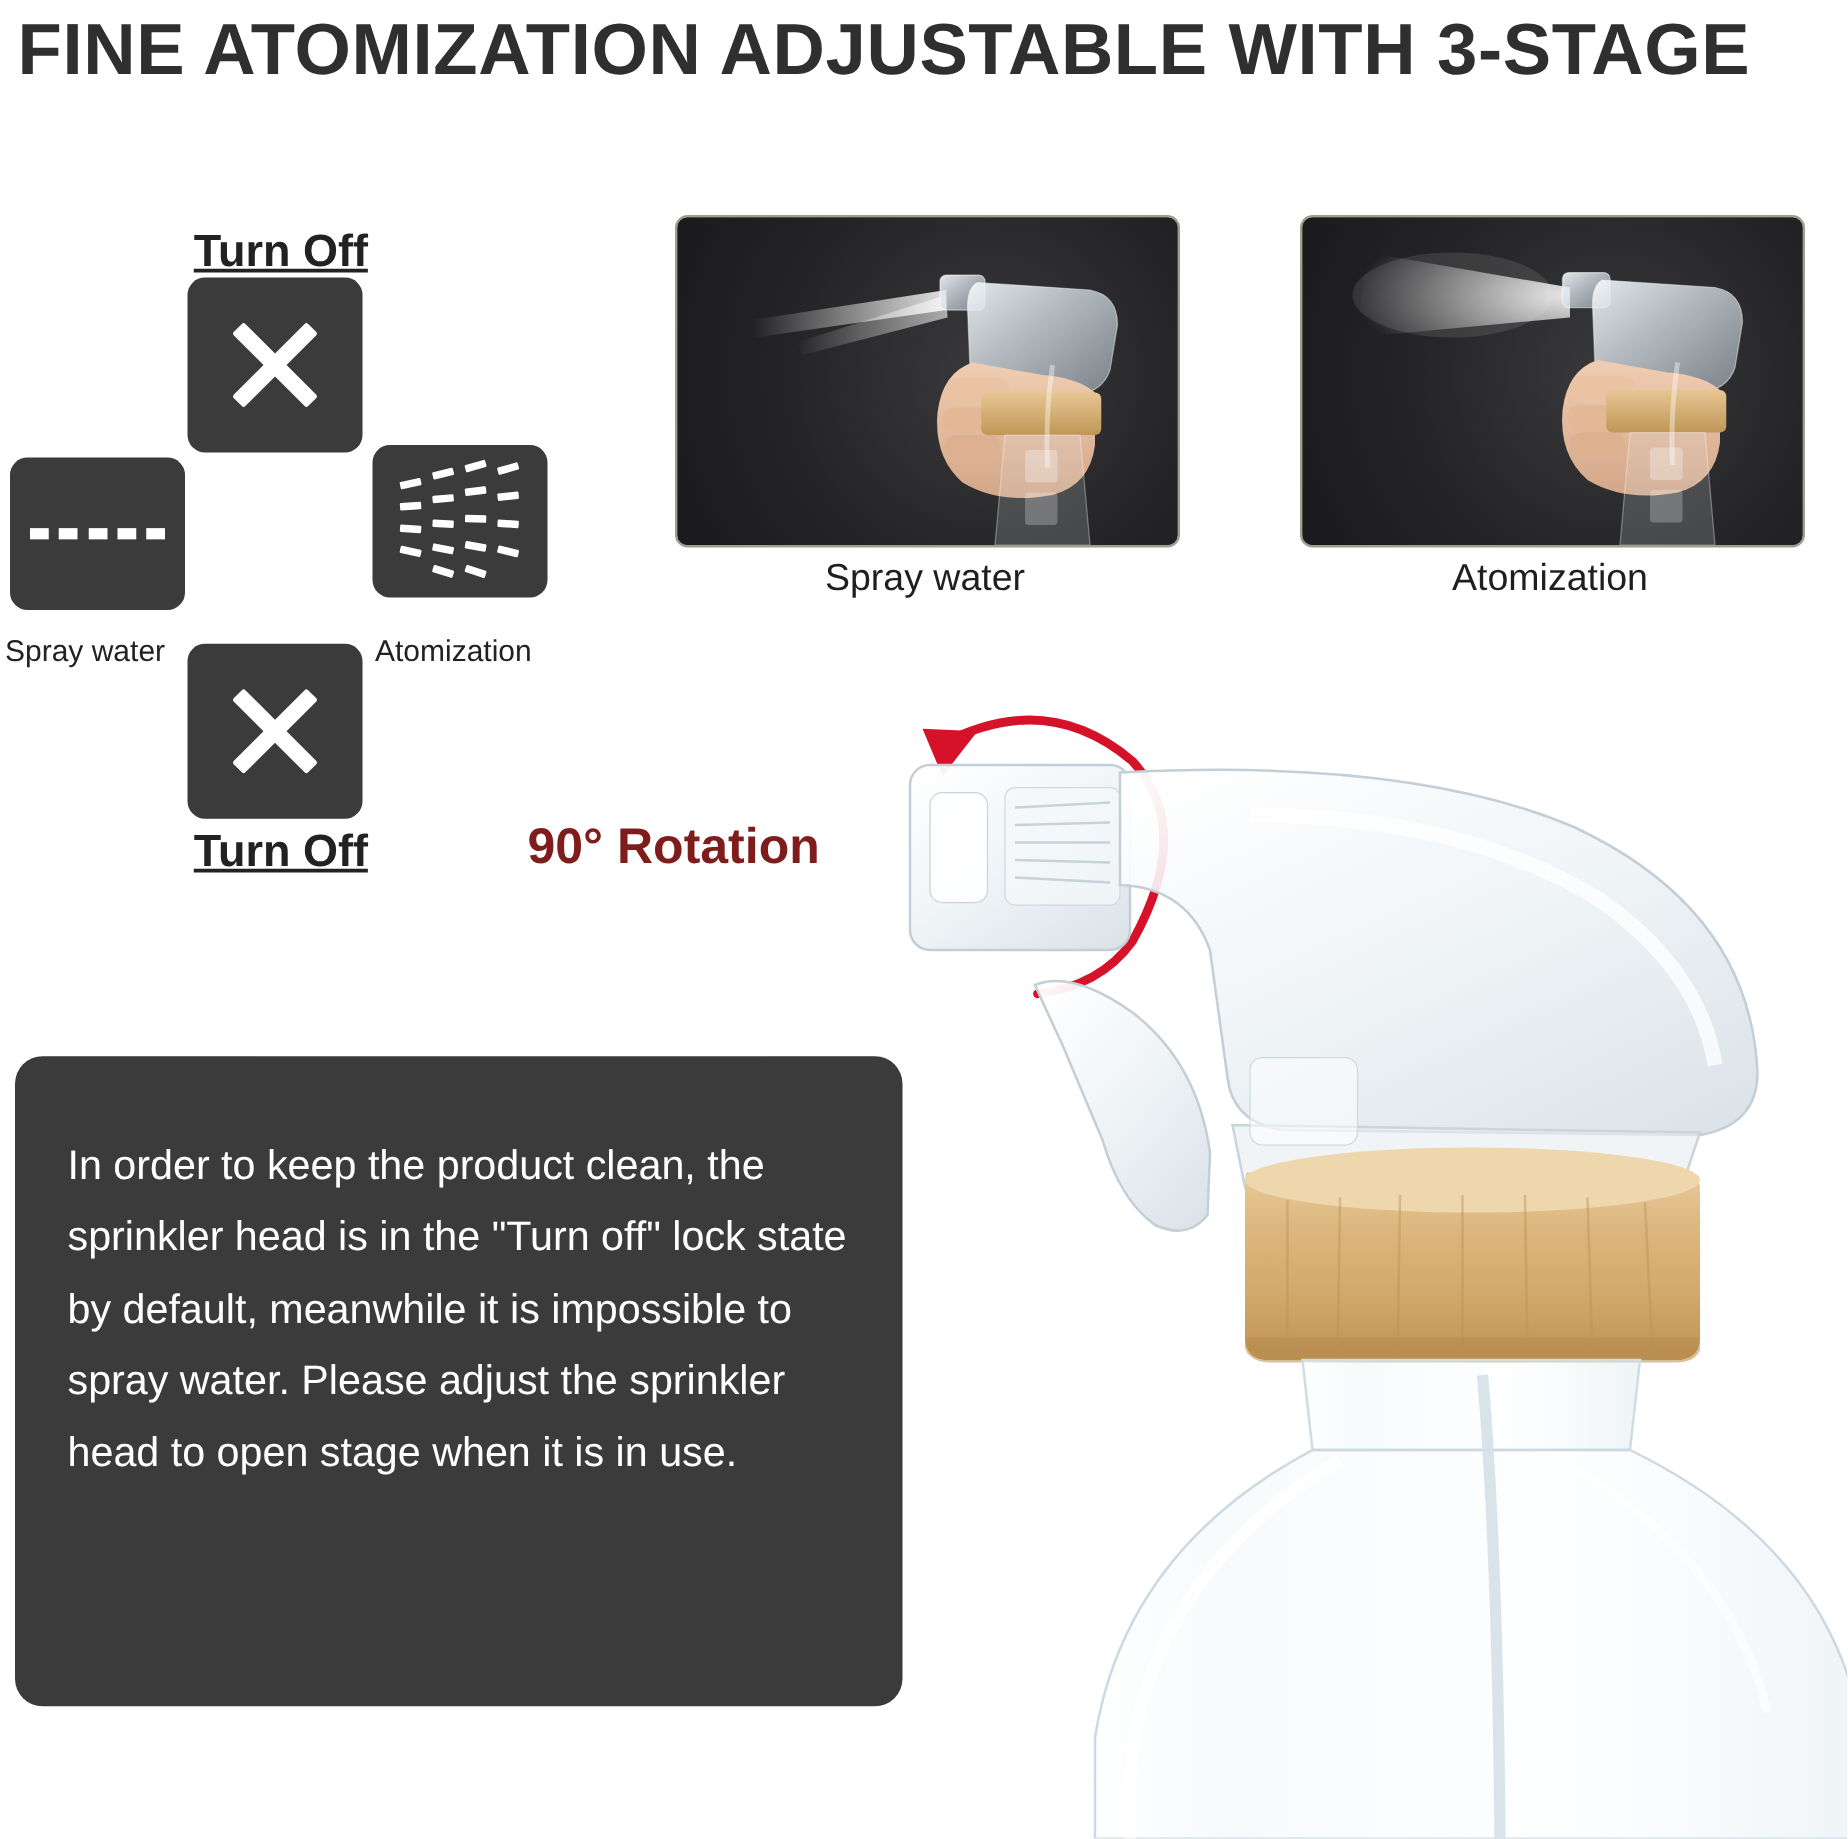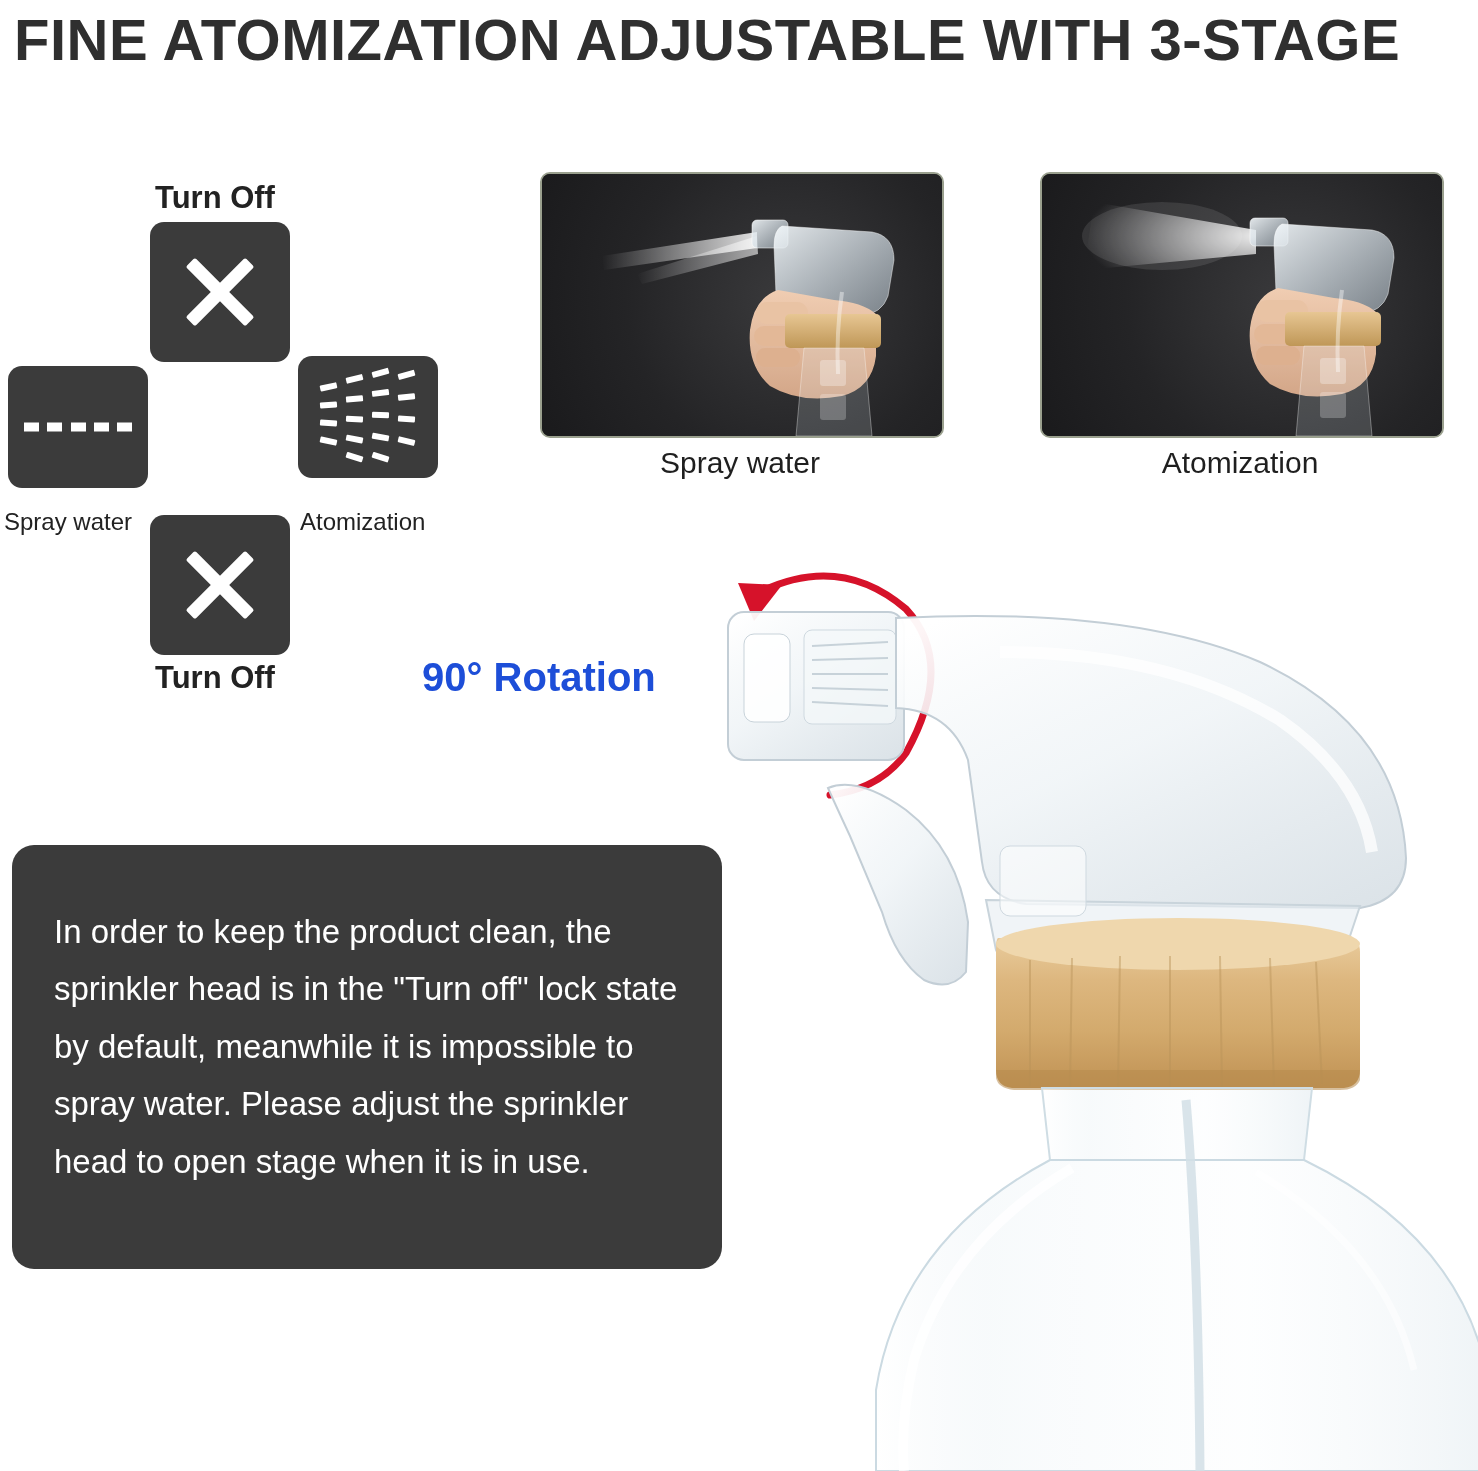--- a/index.html
+++ b/index.html
@@ -69,21 +69,21 @@
   .dashrow i { display: block; width: 15px; height: 9px; background: #fff; }
 
   .fan { position: absolute; left: 0; top: 0; right: 0; bottom: 0; }
 
   .cluster-label {
     position: absolute;
     font-size: 25px;
     color: #222;
     white-space: nowrap;
   }
-  .cluster-label.bold { font-weight: bold; font-size: 31px; }
+  .cluster-label.bold { font-weight: bold; font-size: 36px; text-decoration: underline; }
 
   
   .photo {
     position: absolute;
     background: #222224;
     border: 2px solid #9aa08e;
     border-radius: 10px;
     overflow: hidden;
   }
   .photo-caption {
@@ -95,31 +95,31 @@
   }
 
   
   .ph-bg { position: absolute; inset: 0; background: radial-gradient(circle at 62% 48%, #3a3a3c 0%, #242426 58%, #1a1a1c 100%); }
 
   
   .rotation-label {
     position: absolute;
     font-size: 40px;
     font-weight: bold;
-    color: #1d4ed8;
+    color: #7f1d1d;
     white-space: nowrap;
   }
 
   
   .note-box {
     position: absolute;
     left: 12px;
     top: 845px;
     width: 710px;
-    height: 424px;
+    height: 520px;
     background: #3b3b3b;
     border-radius: 22px;
     box-sizing: border-box;
     padding: 58px 42px 0 42px;
   }
   .note-text {
     color: #ffffff;
     font-size: 33px;
     line-height: 1.74;
     font-family: "Liberation Sans", sans-serif;

